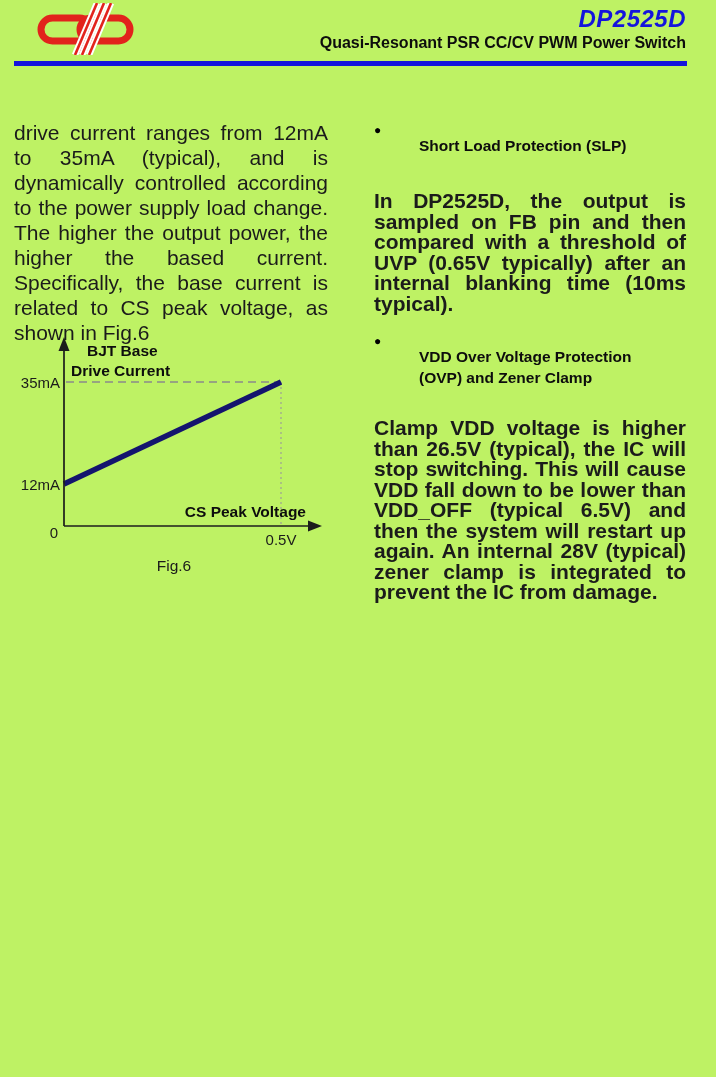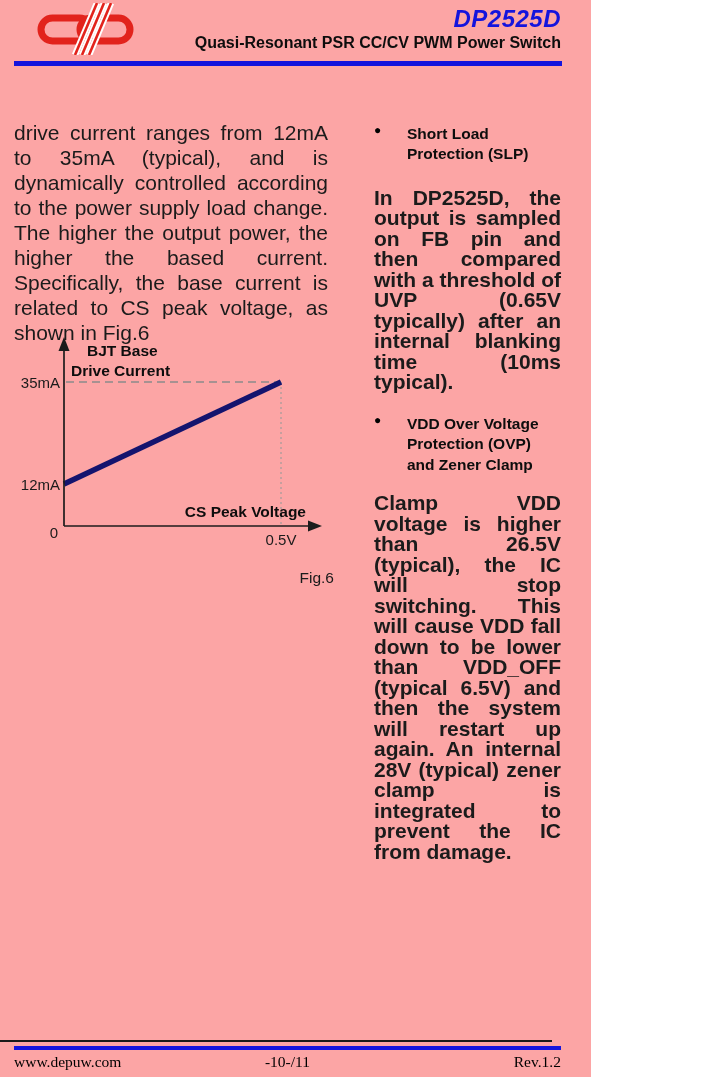--- a/index.html
+++ b/index.html
@@ -1,17 +1,17 @@
 <!DOCTYPE html>
 <html><head>
 <meta charset="utf-8">
 <style>
   html,body { margin:0; padding:0; background:#ffffff; }
   .page {
-    position:relative; width:591px; height:1077px; background:#fca5a5;
+    position:relative; width:716px; height:1077px; background:#bef264;
     font-family:"Liberation Sans", sans-serif; color:#1b1b1b; overflow:hidden;
   }
 
   
   .header { display:flex; justify-content:space-between; align-items:flex-start;
             padding:3px 30px 0 35px; }
   .logo svg { width:100px; height:52px; display:block; }
   .header-text { text-align:right; padding-top:3px; }
   .product-name { font-size:24px; font-weight:bold; font-style:italic;
                   color:#1414dd; line-height:26px; letter-spacing:0.5px; }
@@ -23,35 +23,35 @@
   .col-left { width:314px; }
   .col-right { width:312px; }
 
   .body-text { font-size:21px; line-height:25px; text-align:justify;
                text-justify:inter-word; margin:0; }
   .col-right .body-text { line-height:20.5px;font-weight:bold; }
 
   .heading-row { display:flex; margin:0; }
   .bullet { width:29px; flex:none; font-size:12px; line-height:20.5px; color:#000; }
   .heading { font-size:15.5px; font-weight:bold; line-height:20.5px;
-             margin:4px; color:#0d0d0d; }
+             margin:16px; color:#0d0d0d; }
 
   .p-first  { margin-top:19px; }
   .p-next   { margin-top:20px; }
   .section-2 { margin-top:17px; }
   .section-2 .p-first { margin-top:14px; }
 
   
   figure.figure { margin:-11px 0 0 0; }
   .chart { display:block; }
   .tick { font-size:15px; fill:#1b1b1b; font-family:"Liberation Sans", sans-serif; }
   .axis-label { font-size:15.5px; font-weight:bold; fill:#0d0d0d;
                 font-family:"Liberation Sans", sans-serif; }
-  .fig-caption { width:320px; text-align:right; font-size:15.5px;
-                 margin-top:20px; color:#1b1b1b; }
+  .fig-caption { width:320px; text-align:center; font-size:15.5px;
+                 margin-top:8px; color:#1b1b1b; }
 
   
   .footer { position:absolute; top:1040px; left:0; right:0; }
   .footer-rule-thin { margin:0 39px 0 0; height:1.5px; background:#1a1a1a; }
   .footer-rule-blue { margin:4px 30px 0 14px; height:4.5px; background:#1414dd; }
   .footer-row { display:flex; padding:3px 30px 0 14px;
                 font-family:"Liberation Serif", serif; font-size:15.5px; color:#000; }
   .footer-row span { flex:1; }
   .footer-center { text-align:center; }
   .footer-right { text-align:right; }
@@ -133,23 +133,14 @@
         <div class="heading-row">
           <span class="bullet">●</span>
           <h3 class="heading">VDD Over Voltage Protection (OVP) and Zener Clamp</h3>
         </div>
         <p class="body-text p-first">Clamp VDD voltage is higher than 26.5V (typical), the IC will stop switching. This will cause VDD fall down to be lower than VDD_OFF (typical 6.5V) and then the system will restart up again. An internal 28V (typical) zener clamp is integrated to prevent the IC from damage.</p>
       </div>
 
     </section>
   </main>
 
-  <footer class="footer">
-    <div class="footer-rule-thin"></div>
-    <div class="footer-rule-blue"></div>
-    <div class="footer-row">
-      <span class="footer-left">www.depuw.com</span>
-      <span class="footer-center">-10-/11</span>
-      <span class="footer-right">Rev.1.2</span>
-    </div>
-  </footer>
 
 </div>
 
 </body></html>

